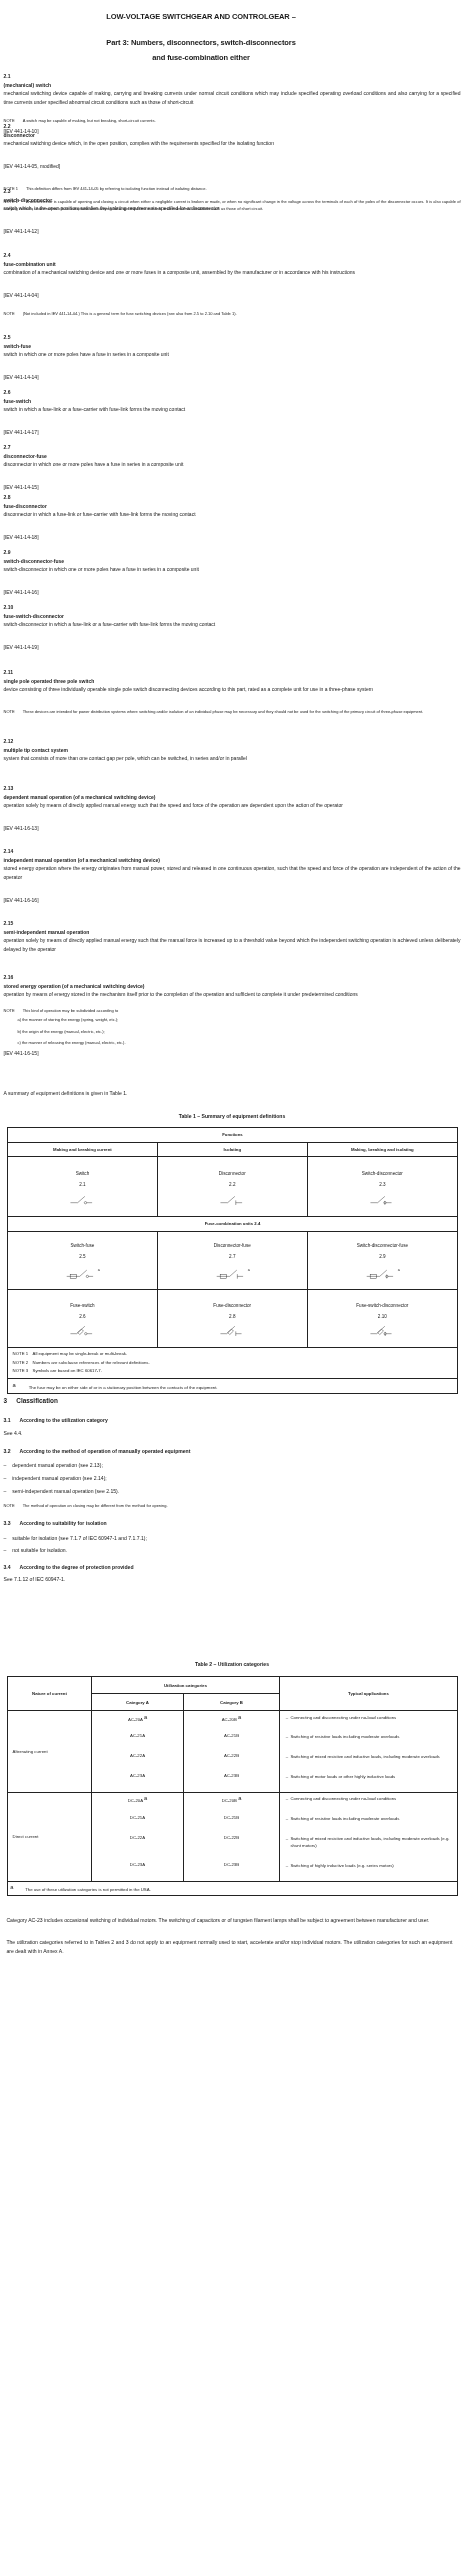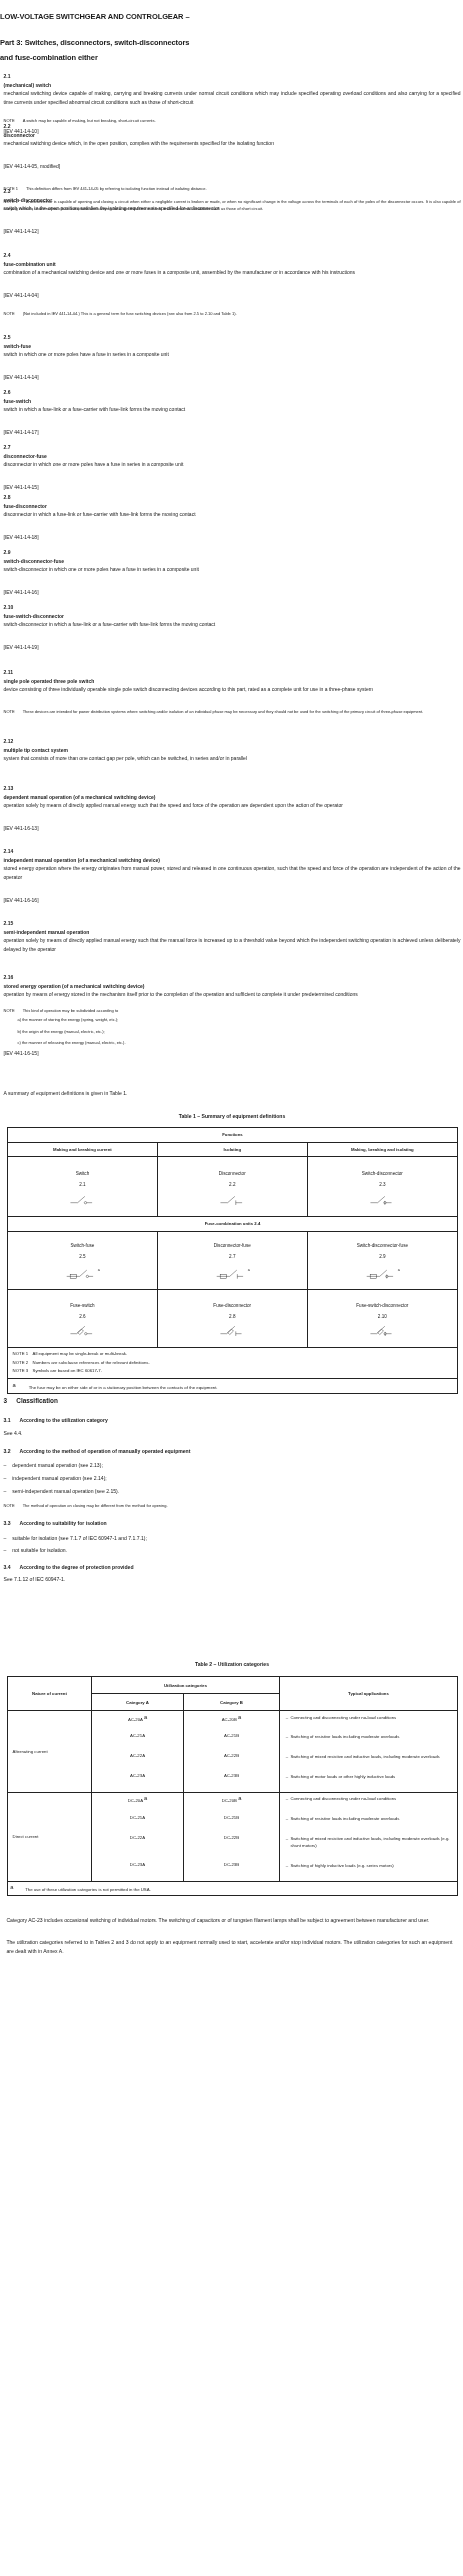--- a/index.html
+++ b/index.html
@@ -1,19 +1,19 @@
 <!DOCTYPE html>
 <html style="font-size:9.3px"><head>
 <meta charset="utf-8">
 <style>
   html, body { margin:0; padding:0; background:#fff; }
   body { width:464px; height:2576px; position:relative; overflow:hidden; color:#1a1a1a;
          font-family:"Liberation Sans", "DejaVu Sans", sans-serif; }
   .abs { position:absolute; }
-  .h-title { left:0; width:384px; text-align:left; font-weight:bold; font-size:15px; letter-spacing:-0.1px; }
+  .h-title { left:9px; width:384px; text-align:center; font-weight:bold; font-size:15px; letter-spacing:-0.1px; }
   .sec { position:absolute; left:6.4px; width:452px; }
   .num { font-weight:bold; font-size:9.3px; line-height:17.4px; }
   .term { font-weight:bold; font-size:9.3px; line-height:17.4px; }
   .def { font-size:9.3px; line-height:17.4px; text-align:justify; }
   .ref { font-size:9.3px; line-height:17.4px; }
   .note { font-size:7.5px; line-height:14px; text-align:justify; }
   .note .tag { margin-right:8px; }
   .sublist { padding-left:28px; font-size:7.5px; line-height:22.6px; }
   .para { font-size:10px; line-height:17.4px; }
   .clause { font-weight:bold; font-size:10px; }
@@ -41,21 +41,21 @@
   .t2 .catline { height:37px; line-height:11.6px; padding-top:2.3px; }
   .t2 .app { padding-left:5.8px; vertical-align:top; }
   .t2 .appline { height:37px; line-height:13.3px; padding-top:2.3px; display:flex; }
   .t2 .appline .d { width:8px; flex:none; }
   .t2 .foot td { padding:4.6px 4.6px; font-size:8px; }
 </style>
 </head>
 <body style="height: 2576px;">
 
 <div class="abs h-title" style="top: 11.6px;">LOW-VOLTAGE SWITCHGEAR AND CONTROLGEAR –</div>
-<div class="abs h-title" style="top: 38px;">Part 3: Switches, disconnectors, switch-disconnectors</div>
+<div class="abs h-title" style="top: 38px;">Part 3: Numbers, disconnectors, switch-disconnectors</div>
 <div class="abs h-title" style="top: 53px;">and fuse-combination either</div>
 
 <div class="sec" style="top: 72px;">
   <div class="num">2.1</div>
   <div class="term">(mechanical) switch</div>
   <div class="def">mechanical switching device capable of making, carrying and breaking currents under normal circuit conditions which may include specified operating overload conditions and also carrying for a specified time currents under specified abnormal circuit conditions such as those of short-circuit</div>
   <div class="note" style="margin-top:10.4px;"><span class="tag">NOTE</span><span>A switch may be capable of making, but not breaking, short-circuit currents.</span></div>
   <div class="ref" style="margin-top:2.3px;">[IEV 441-14-10]</div>
 </div>
 

